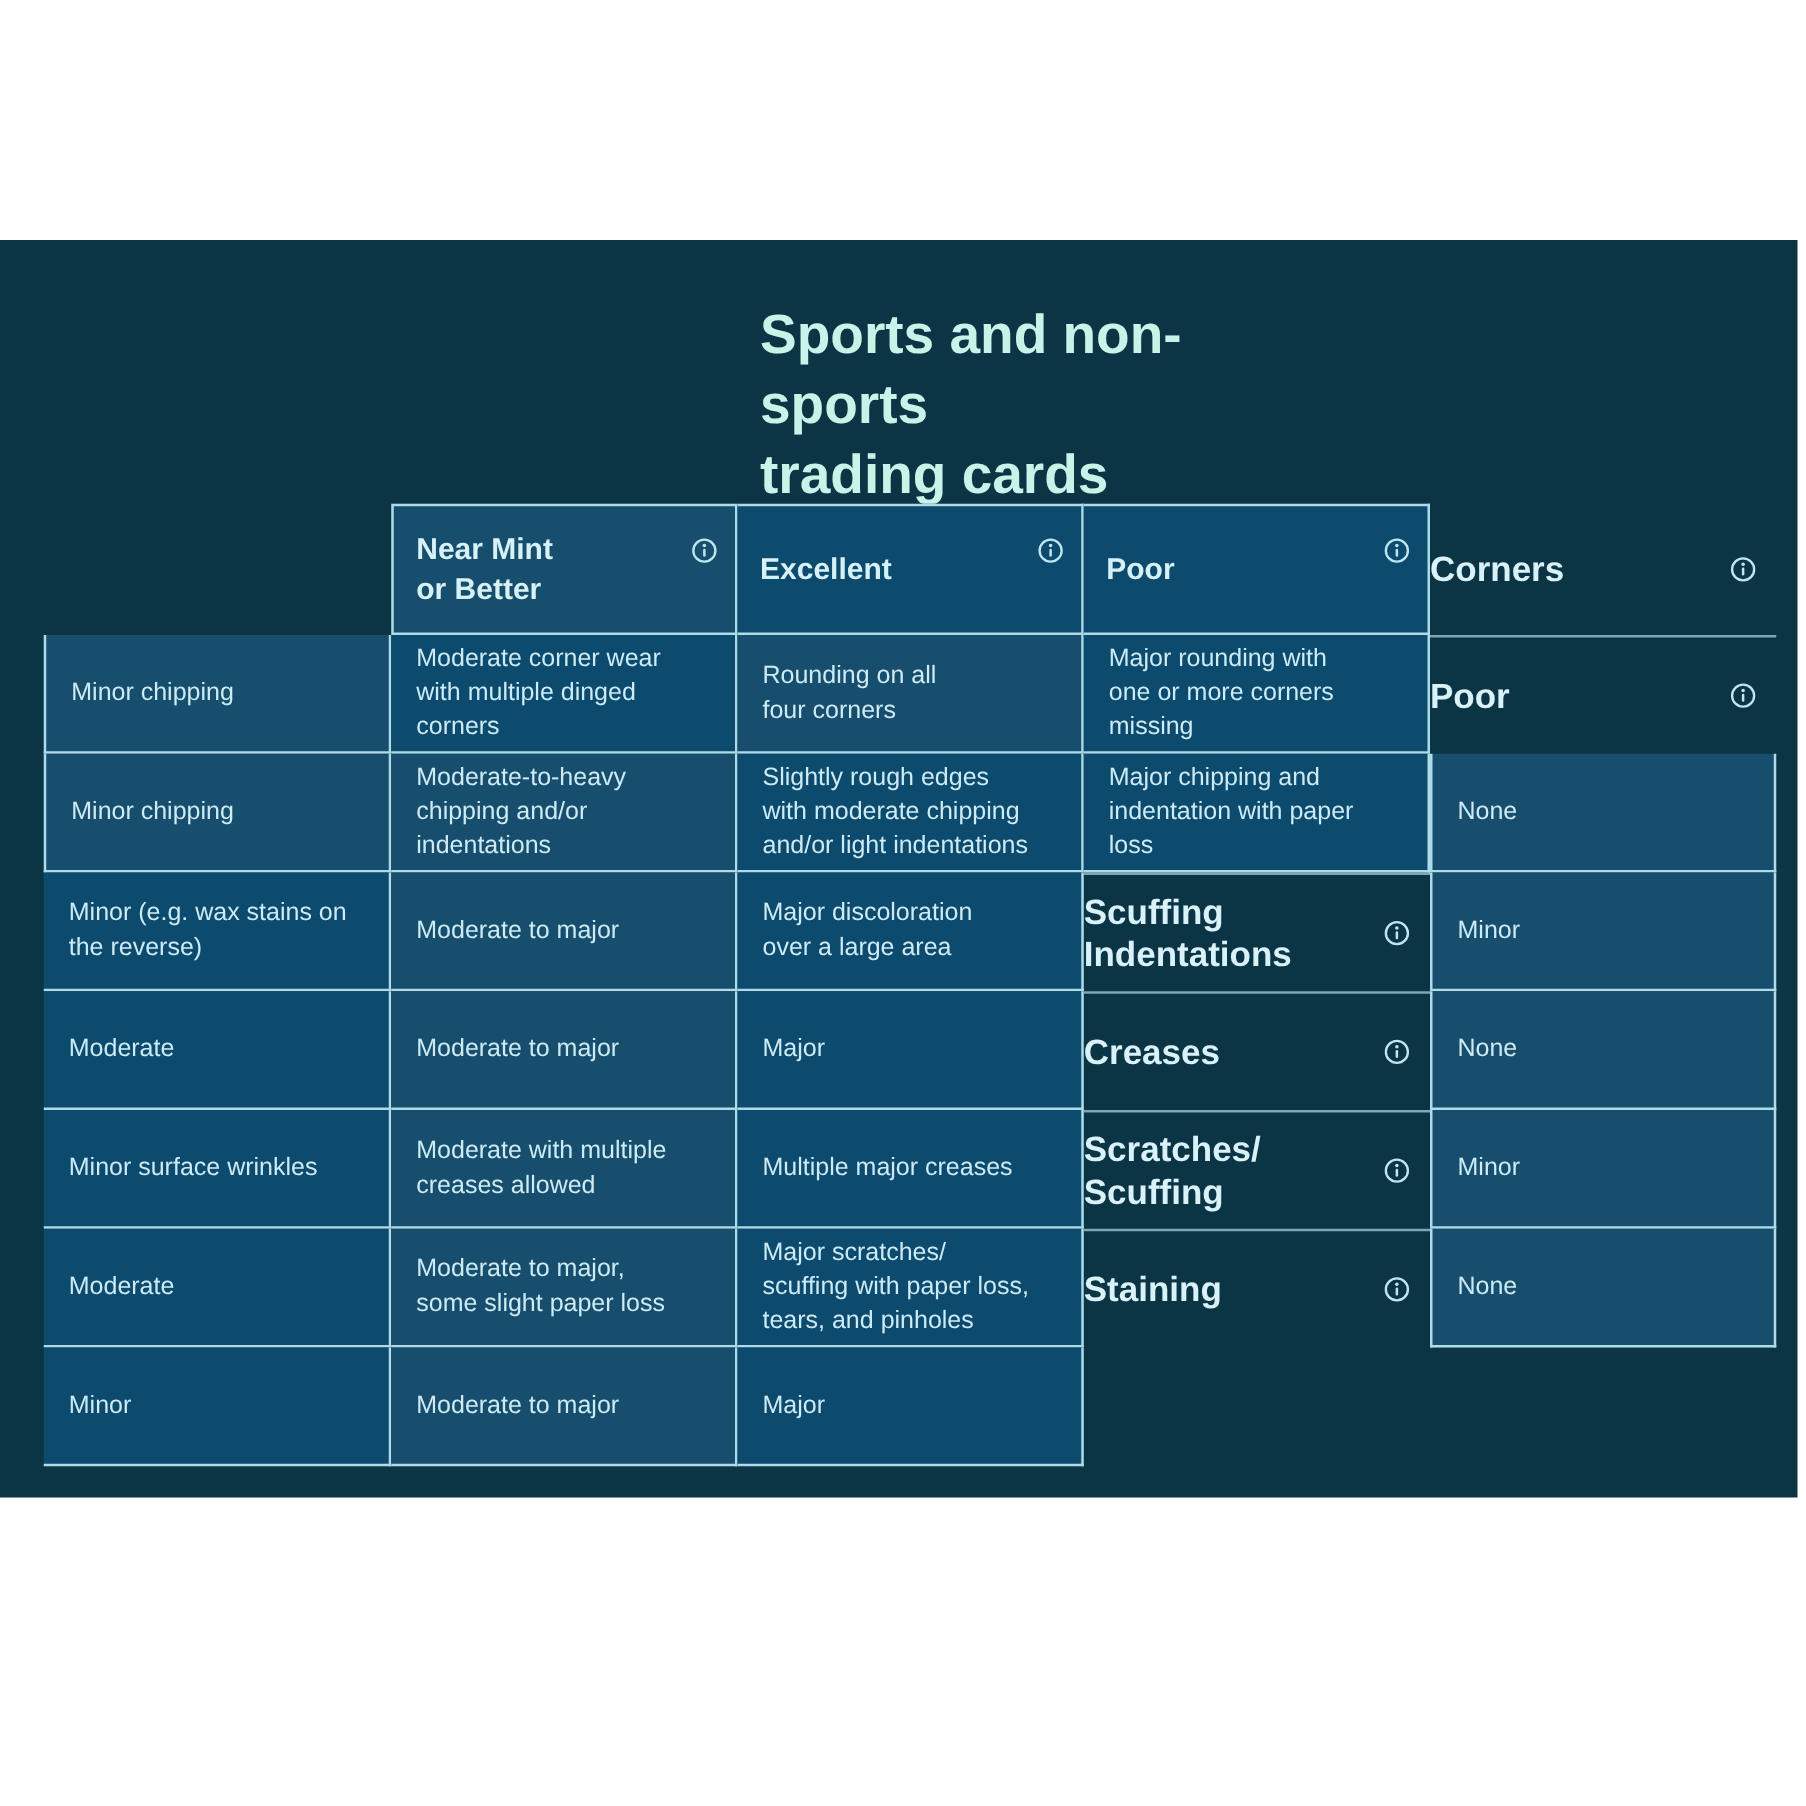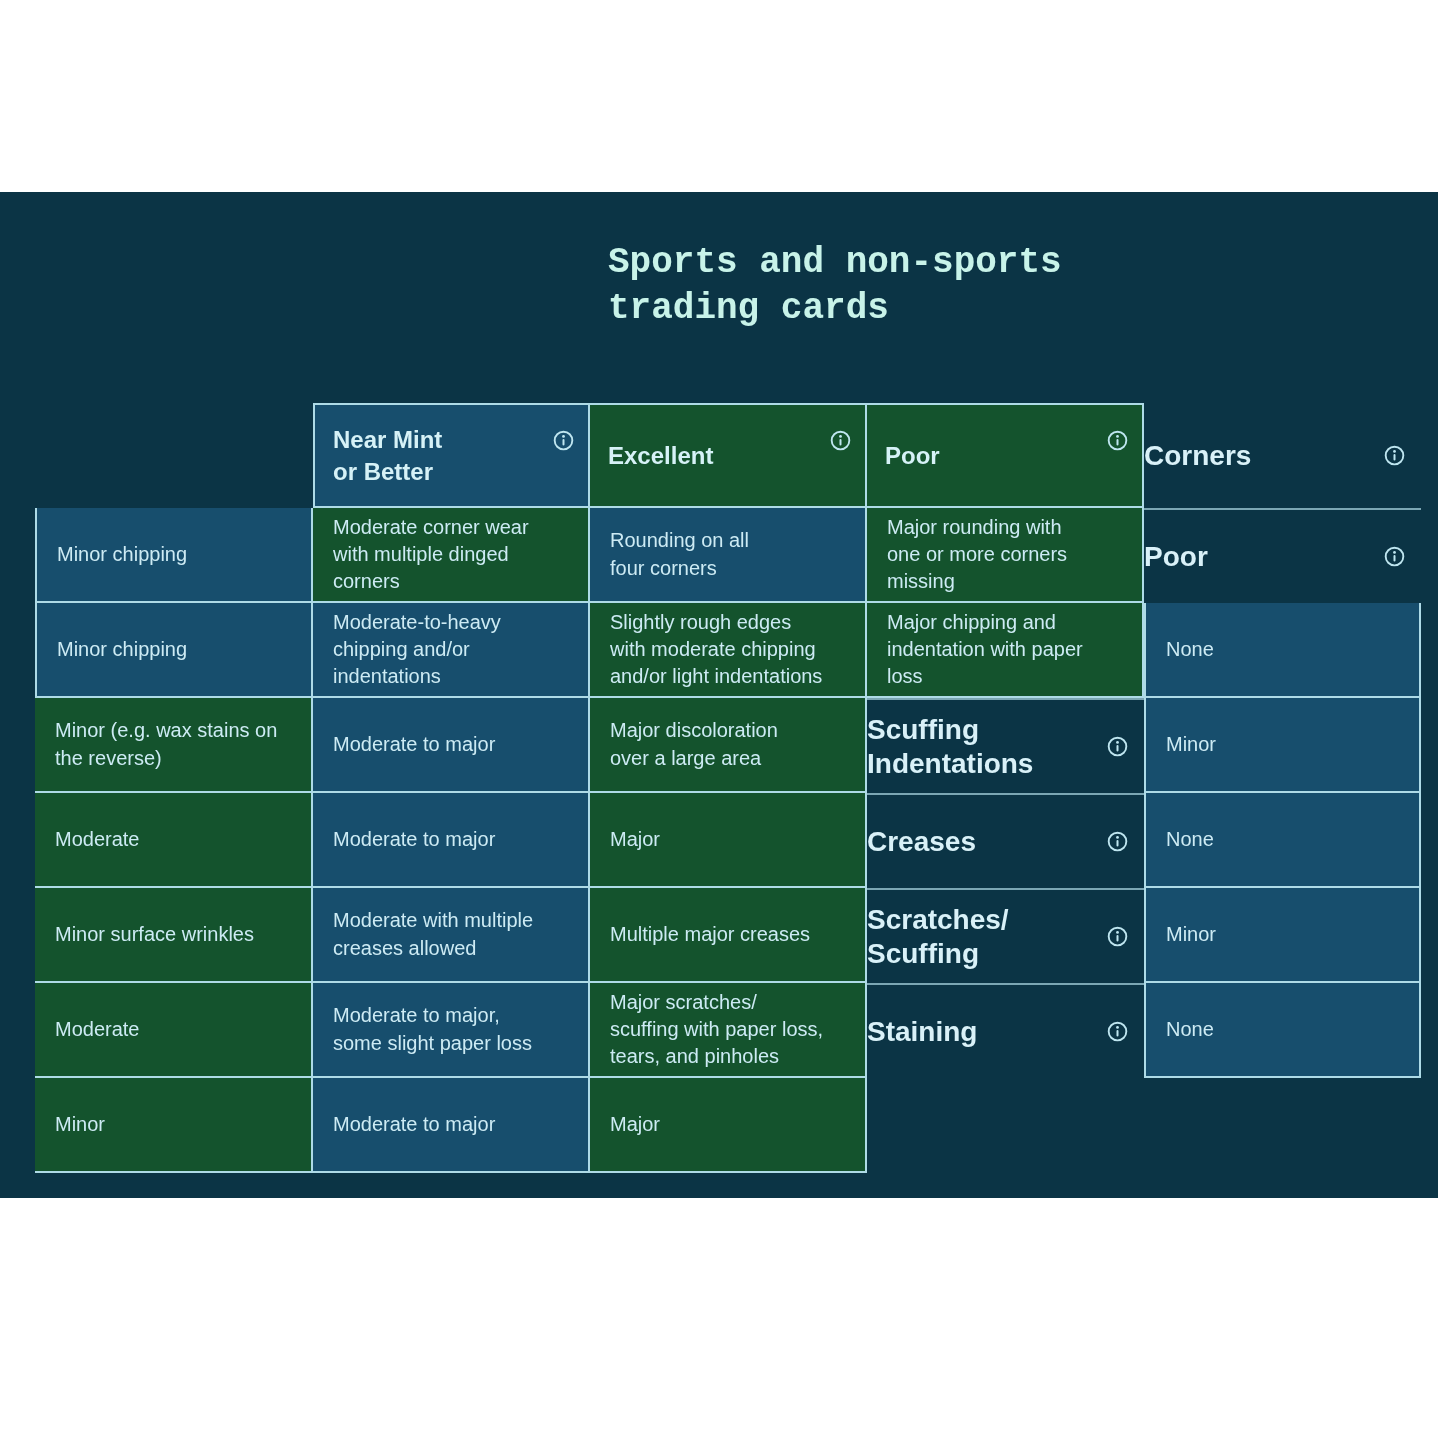--- a/index.html
+++ b/index.html
@@ -6,23 +6,22 @@
   body{
     width:1445px;height:1445px;position:relative;background:#ffffff;
     font-family:"Liberation Sans", sans-serif;overflow:hidden;
   }
   .panel{
     position:absolute;left:0;top:192px;width:1438px;height:1006px;
     background:#0b3445;
   }
   .title{
     position:absolute;left:608px;top:240px;width:470px;
-    color:#c8f3e9;font-size:36px;font-weight:bold;line-height:1.27;
+    color:#c8f3e9;font-size:44px;font-weight:bold;line-height:1.27;
     white-space:pre-line;
-    font-family:Liberation Mono, monospace;
   }
   .grid{
     position:absolute;left:35px;top:403px;
     display:grid;
     grid-template-columns:278px 277px 277px 277px 277px;
     grid-template-rows:105px repeat(7,95px);
   }
   .corner{background:transparent;}
   .cell{
     box-sizing:border-box;
@@ -33,21 +32,21 @@
     color:#cdebf4;font-size:20px;line-height:1.36;
     white-space:pre-line;
   }
   .cell.first-col{border-left:2px solid #aedbe7;}
   .cell.head{
     position:relative;border-top:2px solid #aedbe7;
     color:#d6f2f7;font-size:24px;font-weight:bold;line-height:1.33;
     padding:12px 18px;
   }
   .c-dark{background:#174e6d;}
-  .c-teal{background:#14532d;}
+  .c-teal{background:#0c4a6e;}
   .label-cell{
     box-sizing:border-box;
     display:flex;align-items:center;justify-content:space-between;
     padding:8px 16px 8px 0;
     color:#d9f1f8;font-size:28px;font-weight:bold;line-height:1.2;
     white-space:pre-line;
   }
   .label-cell.sep{border-top:2px solid rgba(173,216,228,0.7);}
   .info{
     flex:0 0 auto;width:21px;height:21px;color:#bfe6f0;display:inline-block;

